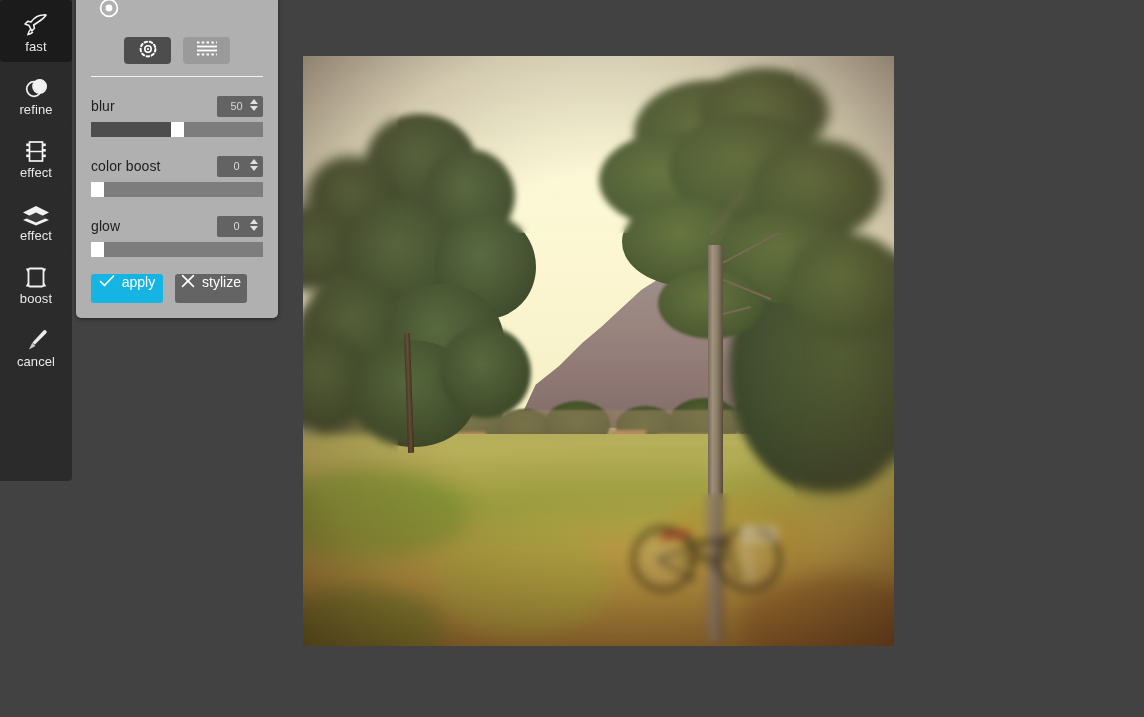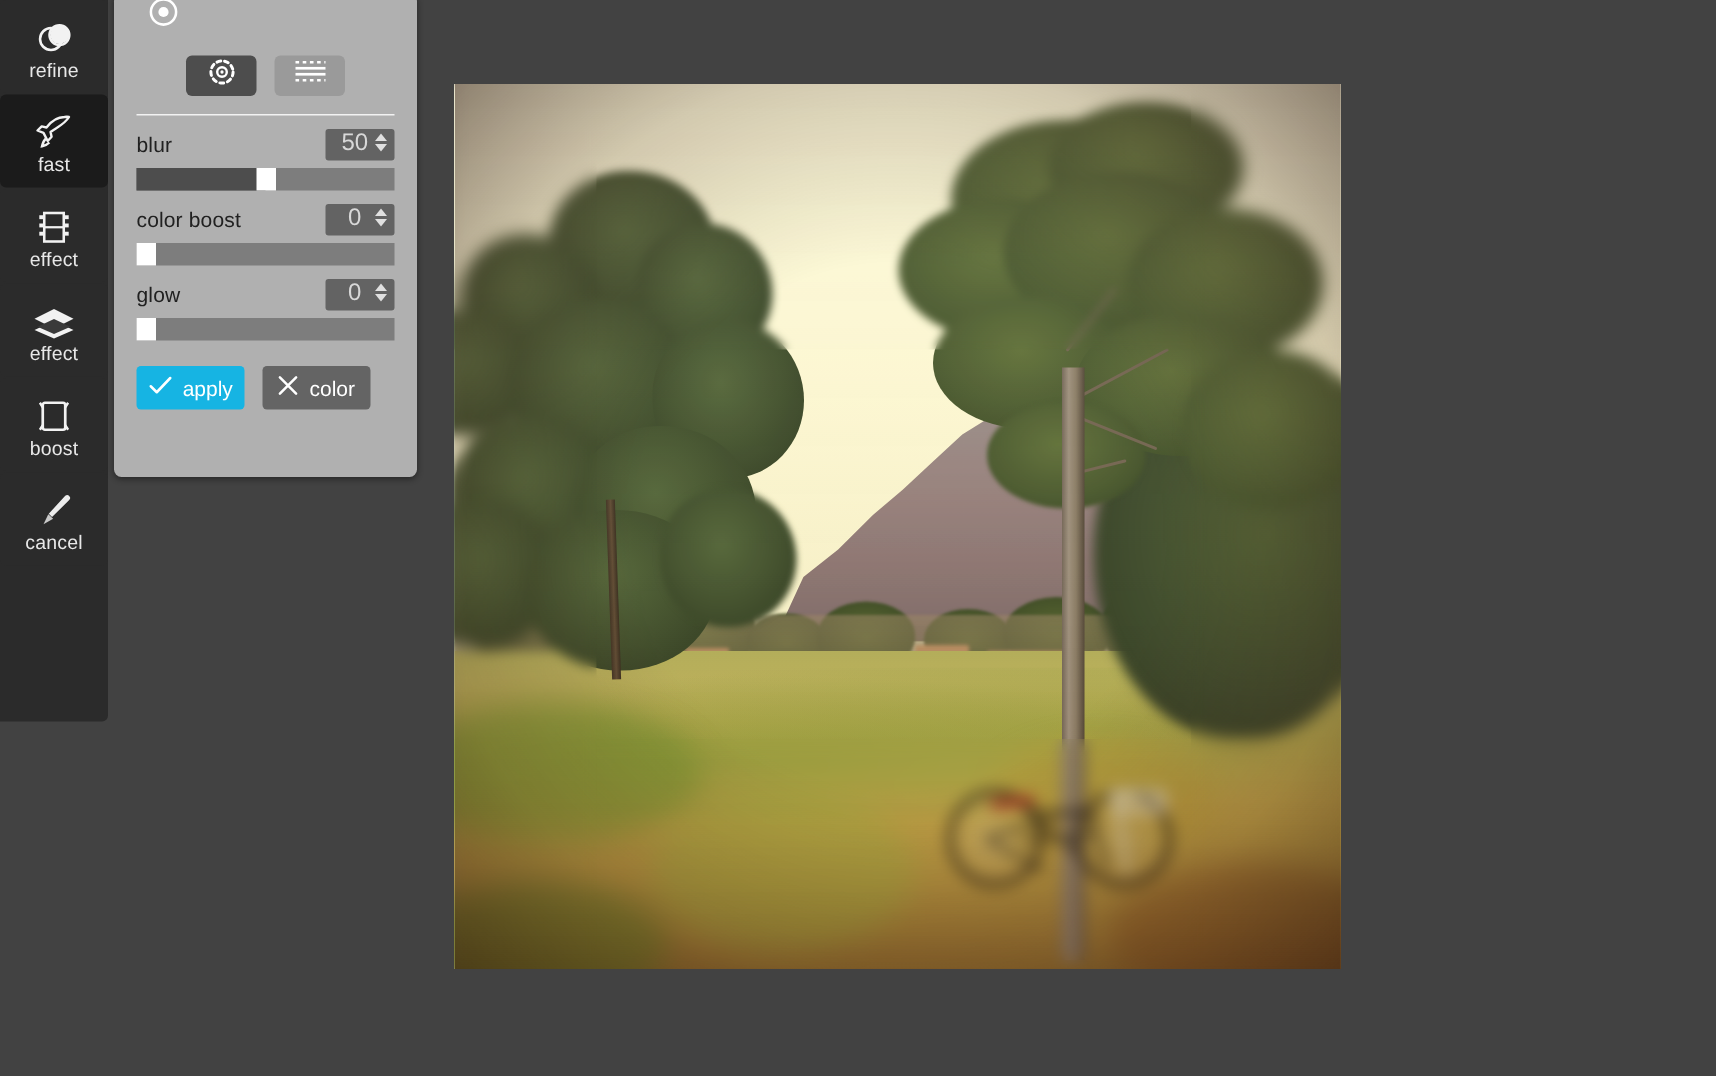--- a/index.html
+++ b/index.html
@@ -76,38 +76,38 @@
   .divider {
     height: 1px;
     background: #f2f2f2;
     margin: 12px 15px 0 15px;
   }
 
   .ctrl-group { padding: 0 15px; }
   .ctrl-head {
     display: flex; align-items: center; justify-content: space-between;
     height: 22px;
-    margin-top: 8px;
+    margin-top: 18px;
   }
   .ctrl-label {
     font-size: 14px;
     color: #212121;
     letter-spacing: .1px;
   }
   .spinner {
     width: 46px; height: 21px;
     background: #636363;
     border-radius: 2px;
     display: flex; align-items: center;
     position: relative;
   }
   .spinner-val {
     flex: 1;
     text-align: center;
-    font-size: 16px;
+    font-size: 11px;
     color: #d8d8d8;
     padding-left: 2px;
     padding-right: 9px;
   }
   .spinner-arrows {
     position: absolute; right: 5px; top: 3px;
     display: flex; flex-direction: column; gap: 2px;
   }
   .arrow-up, .arrow-down {
     width: 0; height: 0;
@@ -137,21 +137,21 @@
   }
 
   .action-row {
     display: flex;
     gap: 12px;
     padding: 17px 15px 0 15px;
   }
   .act-btn {
     height: 29px;
     border-radius: 3px;
-    display: flex; align-items: center; justify-content: center;
+    display: flex; justify-content: center;
     gap: 7px;
     cursor: pointer;
     font-size: 14px;
     color: #fff;
   }
   #apply-button { width: 72px; background: #16b4e3; }
   #cancel-button { width: 72px; background: #646464; }
 
   
   #photo-wrap {
@@ -334,40 +334,40 @@
   .warm {
     position: absolute; inset: 0;
     background: linear-gradient(180deg, rgba(255,250,200,.10) 0%, rgba(255,220,120,.06) 60%, rgba(150,90,30,.12) 100%);
     pointer-events: none;
   }
 </style>
 </head>
 <body>
 
 <div id="sidebar">
+
+  <div class="side-item active">
+    <span class="side-icon">
+      <svg width="28" height="26" viewBox="0 0 28 26">
+        <path d="M21 3c-5 0-9 3-12 7l-3.2-.7L3 12l4 1.6L9.8 19l2.6-2.8-.7-3.2C15.6 10 21 8 24 3c-1-.3-2-.2-3 0z" fill="none" stroke="#f2f2f2" stroke-width="1.6" stroke-linejoin="round"></path>
+        <path d="M8.5 17.5C6.8 19 6 22.5 6 22.5s3.4-.8 4.9-2.5" fill="none" stroke="#f2f2f2" stroke-width="1.6"></path>
+      </svg>
+    </span>
+    <span class="side-label">fast</span>
+  </div>
 
   <div class="side-item">
     <span class="side-icon">
       <svg width="26" height="26" viewBox="0 0 26 26">
         <circle cx="11" cy="14" r="7.3" fill="none" stroke="#f2f2f2" stroke-width="1.7"></circle>
         <path d="M20.5 5.5a6.6 6.6 0 0 1-7.4 10.9A6.6 6.6 0 0 1 20.5 5.5z" fill="#f2f2f2"></path>
         <circle cx="16.6" cy="11.4" r="6.6" fill="none" stroke="#f2f2f2" stroke-width="1.7"></circle>
       </svg>
     </span>
     <span class="side-label">refine</span>
-  </div>
-
-  <div class="side-item active">
-    <span class="side-icon">
-      <svg width="28" height="26" viewBox="0 0 28 26">
-        <path d="M21 3c-5 0-9 3-12 7l-3.2-.7L3 12l4 1.6L9.8 19l2.6-2.8-.7-3.2C15.6 10 21 8 24 3c-1-.3-2-.2-3 0z" fill="none" stroke="#f2f2f2" stroke-width="1.6" stroke-linejoin="round"></path>
-        <path d="M8.5 17.5C6.8 19 6 22.5 6 22.5s3.4-.8 4.9-2.5" fill="none" stroke="#f2f2f2" stroke-width="1.6"></path>
-      </svg>
-    </span>
-    <span class="side-label">fast</span>
   </div>
 
   <div class="side-item">
     <span class="side-icon">
       <svg width="24" height="26" viewBox="0 0 24 26">
         <rect x="5.5" y="4" width="13" height="19" fill="none" stroke="#f2f2f2" stroke-width="1.7"></rect>
         <line x1="5.5" y1="13.5" x2="18.5" y2="13.5" stroke="#f2f2f2" stroke-width="1.5"></line>
         <rect x="2.2" y="5.5" width="3.3" height="2.6" fill="#f2f2f2"></rect>
         <rect x="2.2" y="11" width="3.3" height="2.6" fill="#f2f2f2"></rect>
         <rect x="2.2" y="16.5" width="3.3" height="2.6" fill="#f2f2f2"></rect>
@@ -507,21 +507,21 @@
         </svg>
       </span>
       <span>apply</span>
     </div>
     <div class="act-btn" id="cancel-button">
       <span>
         <svg width="14" height="14" viewBox="0 0 14 14">
           <path d="M1.6 1.6 12.4 12.4M12.4 1.6 1.6 12.4" fill="none" stroke="#ffffff" stroke-width="1.7" stroke-linecap="round"></path>
         </svg>
       </span>
-      <span>color</span>
+      <span>stylize</span>
     </div>
   </div>
 </div>
 
 <div id="photo-wrap">
   <div id="photo">
 
     <div class="sky"></div>
 
     <div class="mountain2"></div>

